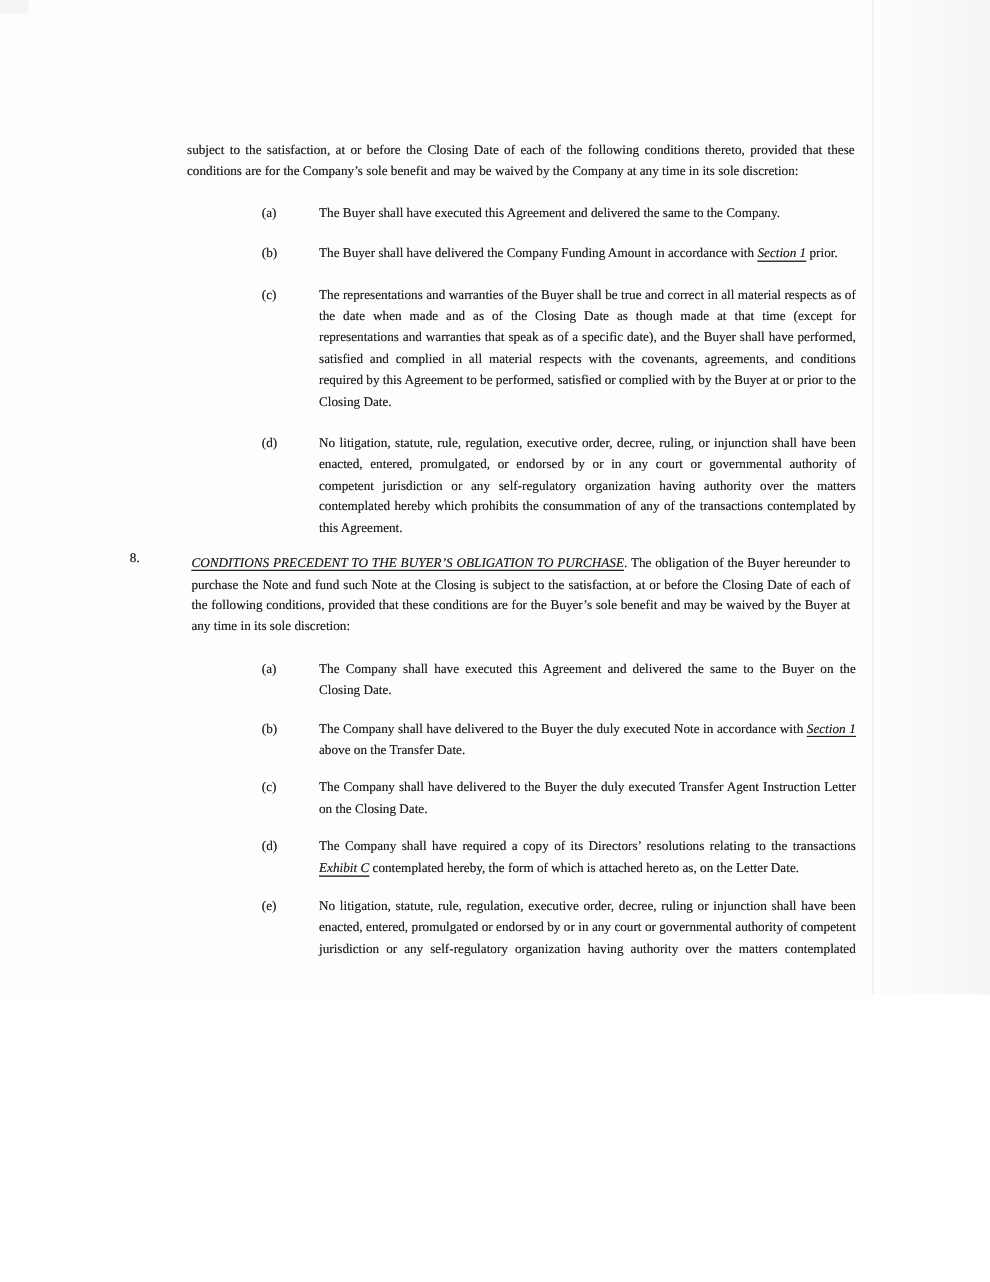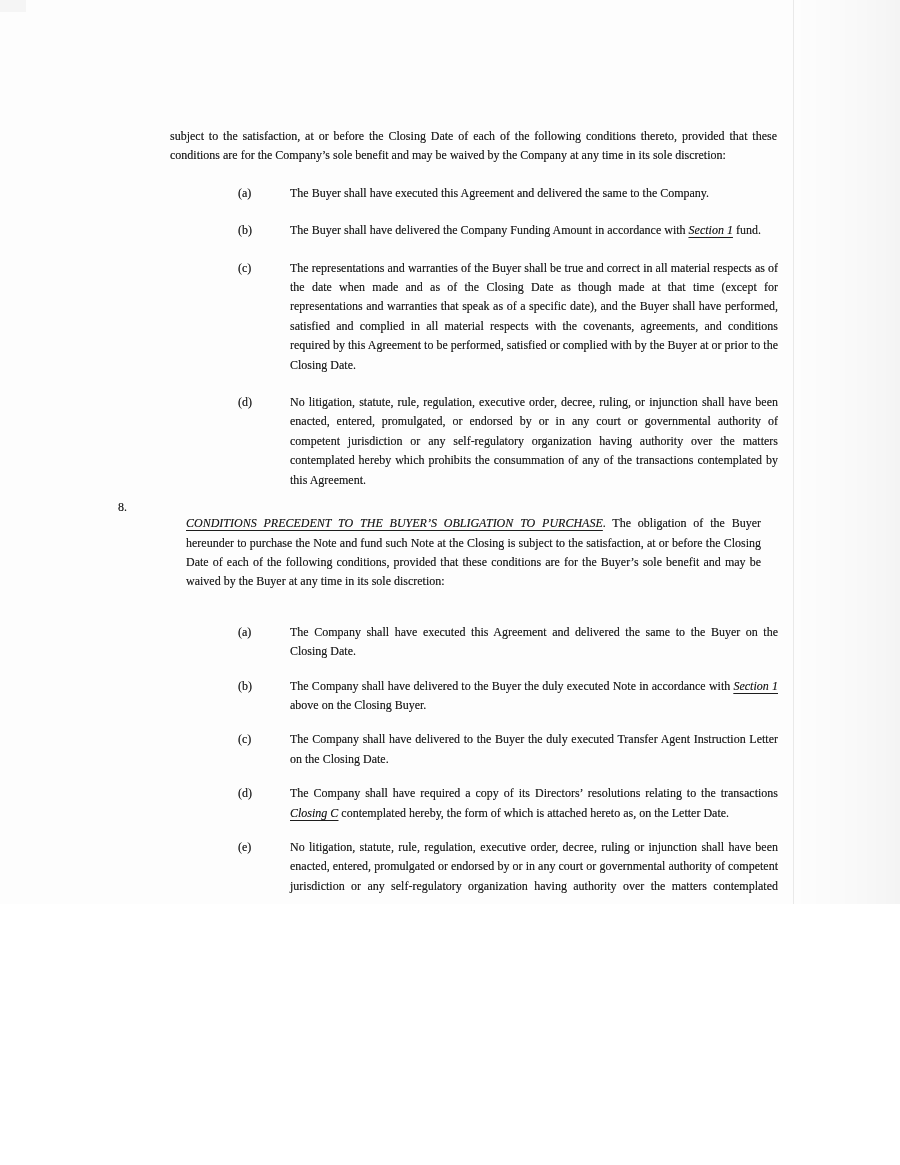--- a/index.html
+++ b/index.html
@@ -11,21 +11,21 @@
   .sheet {
     position: relative;
     width: 900px; height: 904px;
     background: #fdfdfd;
     overflow: hidden;
     color: #1d1d1d;
     font-size: 12px;
     line-height: 19.4px;
     text-shadow: 0 0 0.5px rgba(25,25,25,0.55);
   }
-  .para { margin: 16px; text-align: justify; }
+  .para { margin: 4px; text-align: justify; }
   .intro {
     margin: 127px 0 0 170px;
     width: 607px;
   }
   .list { margin-left: 238px; width: 540px; }
   .item { display: flex; margin-top: 18px; }
   .list2 .item { margin-top: 15px; }
   .lab { width: 52px; flex-shrink: 0; }
   .item .body { margin: 0; width: 488px; text-align: justify; }
   .item.cont .body { text-align-last: justify; }
@@ -65,21 +65,21 @@
 
   <p class="para intro"><span>subject to the satisfaction, at or before the Closing Date of each of the following conditions thereto, provided that these conditions are for the Company’s sole benefit and may be waived by the Company at any time in its sole discretion:</span></p>
 
   <div class="list">
       <div class="item">
         <span class="lab">(a)</span>
         <p class="body"><span>The Buyer shall have executed this Agreement and delivered the same to the Company.</span></p>
       </div>
       <div class="item">
         <span class="lab">(b)</span>
-        <p class="body"><span>The Buyer shall have delivered the Company Funding Amount in accordance with </span><span class="u">Section 1</span><span> fund.</span></p>
+        <p class="body"><span>The Buyer shall have delivered the Company Funding Amount in accordance with </span><span class="u">Section 1</span><span> prior.</span></p>
       </div>
       <div class="item">
         <span class="lab">(c)</span>
         <p class="body"><span>The representations and warranties of the Buyer shall be true and correct in all material respects as of the date when made and as of the Closing Date as though made at that time (except for representations and warranties that speak as of a specific date), and the Buyer shall have performed, satisfied and complied in all material respects with the covenants, agreements, and conditions required by this Agreement to be performed, satisfied or complied with by the Buyer at or prior to the Closing Date.</span></p>
       </div>
       <div class="item">
         <span class="lab">(d)</span>
         <p class="body"><span>No litigation, statute, rule, regulation, executive order, decree, ruling, or injunction shall have been enacted, entered, promulgated, or endorsed by or in any court or governmental authority of competent jurisdiction or any self-regulatory organization having authority over the matters contemplated hereby which prohibits the consummation of any of the transactions contemplated by this Agreement.</span></p>
       </div>
     </div>
@@ -89,29 +89,29 @@
     <p class="para secbody"><span class="u">CONDITIONS PRECEDENT TO THE BUYER’S OBLIGATION TO PURCHASE</span><span>. The obligation of the Buyer hereunder to purchase the Note and fund such Note at the Closing is subject to the satisfaction, at or before the Closing Date of each of the following conditions, provided that these conditions are for the Buyer’s sole benefit and may be waived by the Buyer at any time in its sole discretion:</span></p>
   </div>
 
   <div class="list list2">
       <div class="item">
         <span class="lab">(a)</span>
         <p class="body"><span>The Company shall have executed this Agreement and delivered the same to the Buyer on the Closing Date.</span></p>
       </div>
       <div class="item">
         <span class="lab">(b)</span>
-        <p class="body"><span>The Company shall have delivered to the Buyer the duly executed Note in accordance with </span><span class="u">Section 1</span><span> above on the Closing Buyer.</span></p>
+        <p class="body"><span>The Company shall have delivered to the Buyer the duly executed Note in accordance with </span><span class="u">Section 1</span><span> above on the Transfer Date.</span></p>
       </div>
       <div class="item">
         <span class="lab">(c)</span>
         <p class="body"><span>The Company shall have delivered to the Buyer the duly executed Transfer Agent Instruction Letter on the Closing Date.</span></p>
       </div>
       <div class="item">
         <span class="lab">(d)</span>
-        <p class="body"><span>The Company shall have required a copy of its Directors’ resolutions relating to the transactions </span><span class="u">Closing C</span><span> contemplated hereby, the form of which is attached hereto as, on the Letter Date.</span></p>
+        <p class="body"><span>The Company shall have required a copy of its Directors’ resolutions relating to the transactions </span><span class="u">Exhibit C</span><span> contemplated hereby, the form of which is attached hereto as, on the Letter Date.</span></p>
       </div>
       <div class="item cont">
         <span class="lab">(e)</span>
         <p class="body"><span>No litigation, statute, rule, regulation, executive order, decree, ruling or injunction shall have been enacted, entered, promulgated or endorsed by or in any court or governmental authority of competent jurisdiction or any self-regulatory organization having authority over the matters contemplated</span></p>
       </div>
     </div>
 
   <div class="edge-shade"></div>
 </div>
 

